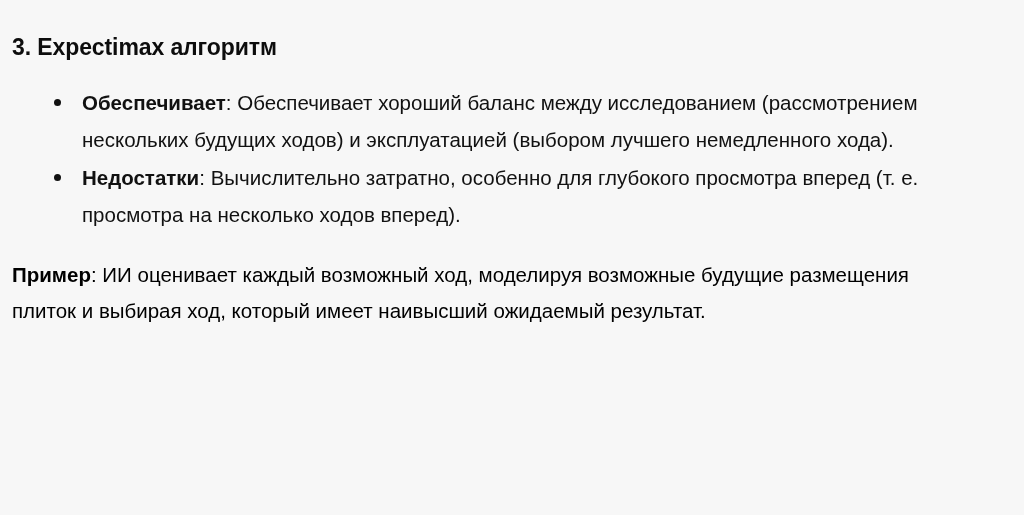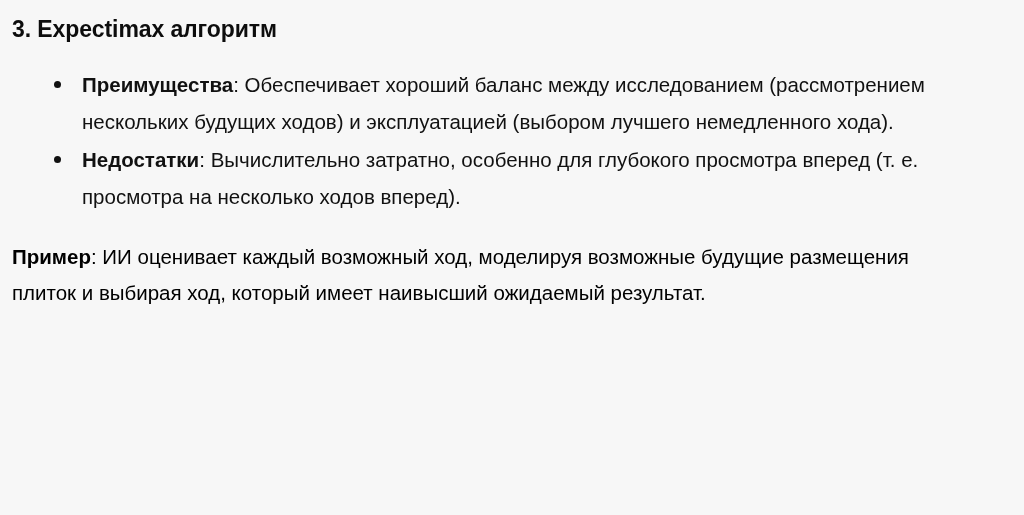--- a/index.html
+++ b/index.html
@@ -11,21 +11,21 @@
     height: 515px;
     background: #f7f7f7;
     font-family: "Liberation Sans", sans-serif;
     color: #111111;
     overflow: hidden;
   }
   .page {
     width: 1024px;
     height: 515px;
     box-sizing: border-box;
-    padding: 10px 28px 0 10px;
+    padding: 28px 28px 0 10px;
     background: #f7f7f7;
   }
   .section-title {
     font-size: 23px;
     font-weight: bold;
     line-height: 1.35;
     margin: 4px 0 22px 2px;
     letter-spacing: -0.1px;
     color: #0d0d0d;
   }
@@ -65,21 +65,21 @@
 </style>
 </head>
 <body>
 
 <div class="page">
 
   <h1 class="section-title">3. Expectimax алгоритм</h1>
 
   <ul class="bullets">
     <li>
-      <span class="lead">Преимущества</span><span>: </span><span>Обеспечивает хороший баланс между исследованием (рассмотрением нескольких будущих ходов) и эксплуатацией (выбором лучшего немедленного хода).</span>
+      <span class="lead">Обеспечивает</span><span>: </span><span>Обеспечивает хороший баланс между исследованием (рассмотрением нескольких будущих ходов) и эксплуатацией (выбором лучшего немедленного хода).</span>
     </li>
     <li>
       <span class="lead">Недостатки</span><span>: </span><span>Вычислительно затратно, особенно для глубокого просмотра вперед (т. е. просмотра на несколько ходов вперед).</span>
     </li>
   </ul>
 
   <p class="example-para">
     <span class="lead">Пример</span><span>: </span><span>ИИ оценивает каждый возможный ход, моделируя возможные будущие размещения плиток и выбирая ход, который имеет наивысший ожидаемый результат.</span>
   </p>
 

